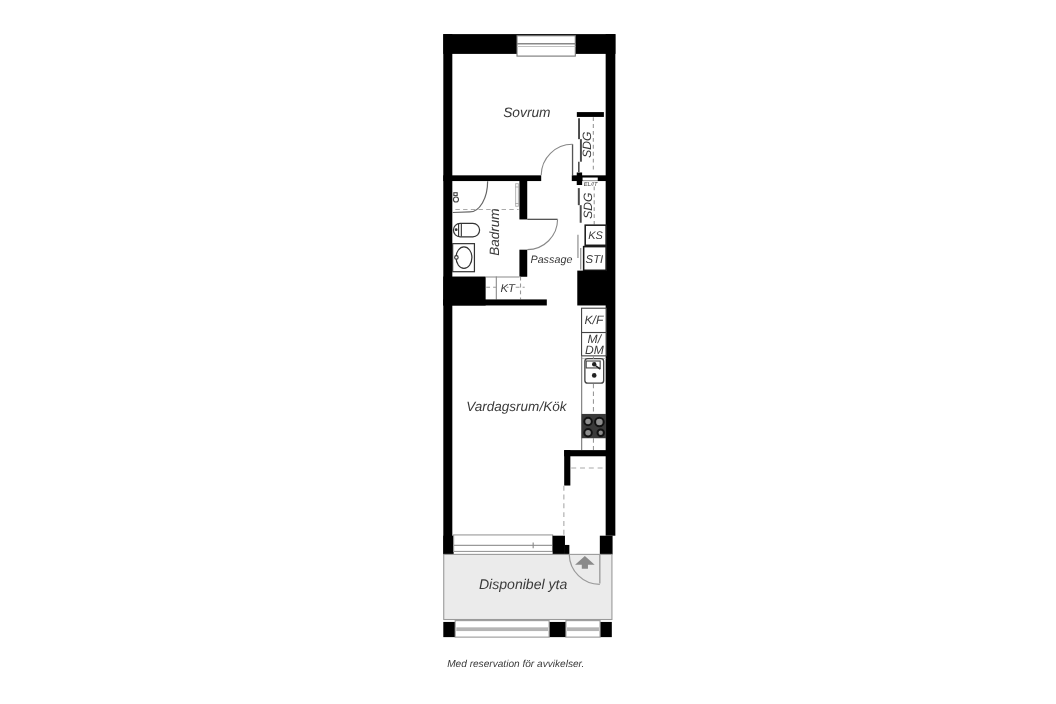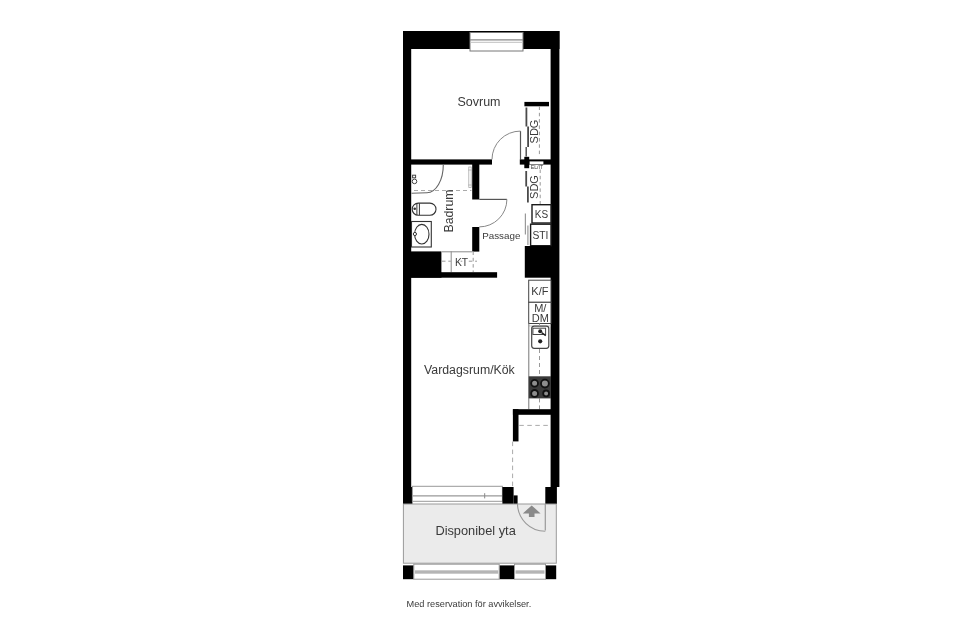--- a/index.html
+++ b/index.html
@@ -1,16 +1,16 @@
 <!DOCTYPE html>
 <html><head>
 <meta charset="utf-8">
 <style>
   html,body{margin:0;padding:0;background:#ffffff;}
-  #page{width:960px;height:640px;position:relative;overflow:hidden;background:#fff;filter:grayscale(1);}
+  #page{width:960px;height:640px;position:relative;overflow:hidden;background:#fff;filter:grayscale(1);font-style:italic;}
   svg{position:absolute;top:0;left:0;}
   text{font-family:"Liberation Sans",sans-serif;fill:#3a3a3a;}
 </style>
 </head>
 <body>
 <div id="page">
 <svg width="960" height="640" viewBox="0 0 960 640">
 
 <rect x="403" y="31" width="156.5" height="18" fill="#000"></rect>
 

